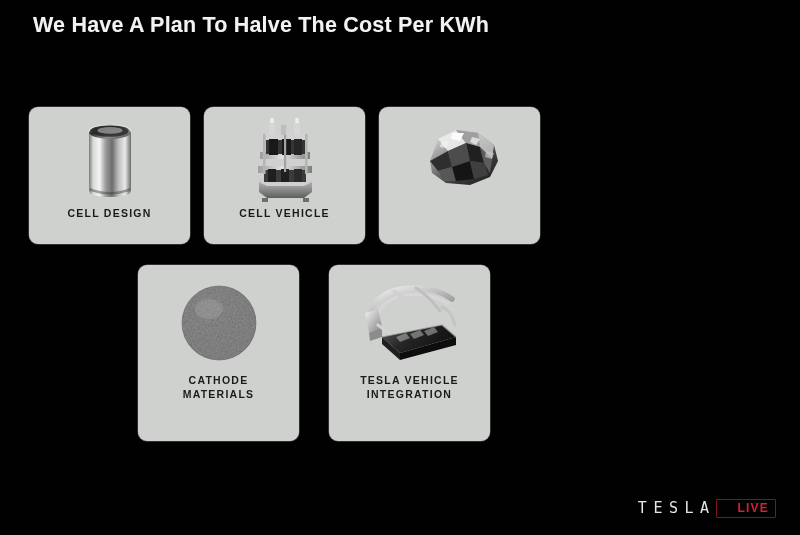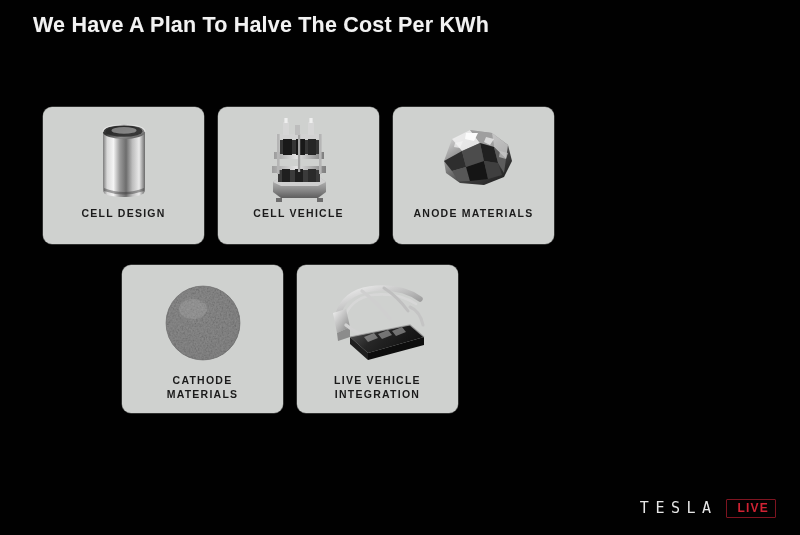--- a/index.html
+++ b/index.html
@@ -36,21 +36,21 @@
     text-shadow: 0 0 1px rgba(255,255,255,0.25);
     text-align: right;
   }
 
   
   .card-row {
     position: absolute;
     display: flex;
   }
   #row-1 {
-    left: 43px;
+    left: 29px;
     top: 107px;
     gap: 14px;
   }
   #row-2 {
     left: 122px;
     top: 265px;
     gap: 14px;
   }
 
   .card {
@@ -58,21 +58,22 @@
     height: 137px;
     background: #cfd1cf;
     border-radius: 9px;
     position: relative;
     display: flex;
     flex-direction: column;
     align-items: center;
     box-shadow: 0 0 0 0.5px rgba(190,192,190,0.5);
   }
   #row-2 .card {
-    height: 148px;
+    height: 176px;
+    margin-left: 16px;
   }
 
   .card-art {
     position: relative;
     width: 118px;
     height: 84px;
     margin-top: 11px;
     display: flex;
     align-items: center;
     justify-content: center;
@@ -97,39 +98,38 @@
   }
   #row-2 .card-label { margin-top: 2px; }
 
   
   #tesla-logo {
     position: absolute;
     right: 24px;
     bottom: 17px;
     display: flex;
     align-items: center;
-    gap: 8px;
     margin-left: 24px;
   }
   #tesla-wordmark {
     font-size: 15px;
     font-weight: normal;
     letter-spacing: 6.5px;
     color: #e6e6e6;
     font-family: "DejaVu Sans Mono", monospace;
     line-height: 1;
     padding-left: 2px;
   }
   #live-badge {
     border: 1.5px solid #7d1420;
     color: #cf2233;
     font-size: 12px;
     font-weight: bold;
     letter-spacing: 1.2px;
-    padding: 2px 6px 3px 11px;
+    padding: 2px 6px 3px 21px;
     line-height: 1;
     border-radius: 1px;
   }
 </style>
 </head>
 <body>
 
 <div id="slide">
 
   <div id="slide-title">We Have A Plan To Halve The Cost Per KWh</div>
@@ -246,21 +246,20 @@
           <path d="M30 50 L44 46 L48 60 L36 60 Z" fill="#575757"></path>
           <path d="M44 46 L62 40 L66 58 L48 60 Z" fill="#151515"></path>
           <path d="M62 40 L76 42 L80 54 L66 58 Z" fill="#3f3f3f"></path>
 
           <path d="M44 12 L56 12 L52 20 L43 18 Z" fill="#fbfbfb"></path>
           <path d="M64 16 L72 18 L68 24 L62 21 Z" fill="#eaeaea" opacity="0.8"></path>
           <path d="M33 22 L41 20 L38 27 L32 26 Z" fill="#f4f4f4" opacity="0.7"></path>
           <path d="M78 30 L86 32 L84 38 L77 36 Z" fill="#c6c6c6" opacity="0.7"></path>
         </svg>
       </div>
-      <div class="card-label">ANODE MATERIALS</div>
     </div>
 
   </div>
 
   <div id="row-2" class="card-row">
 
     <div class="card">
       <div class="card-art">
         <svg width="82" height="82" viewBox="0 0 82 82">
           <defs>
@@ -323,21 +322,21 @@
 
           <path d="M40 56 L50 52 L54 57 L44 61 Z" fill="#d6d6d6" opacity="0.45"></path>
           <path d="M54 53 L64 49 L68 54 L58 58 Z" fill="#d6d6d6" opacity="0.45"></path>
           <path d="M68 50 L78 46 L82 51 L72 55 Z" fill="#d6d6d6" opacity="0.45"></path>
 
           <path d="M26 56 L86 44 L100 56" fill="none" stroke="#9a9a9a" stroke-width="1.2" opacity="0.8"></path>
 
           <path d="M86 26 Q96 30 99 44" fill="none" stroke="#c4c4c4" stroke-width="3" stroke-linecap="round"></path>
         </svg>
       </div>
-      <div class="card-label">LIVE VEHICLE
+      <div class="card-label">TESLA VEHICLE
 INTEGRATION</div>
     </div>
 
   </div>
 
   <div id="tesla-logo">
     <span id="tesla-wordmark">TESLA</span>
     <span id="live-badge">LIVE</span>
   </div>
 

